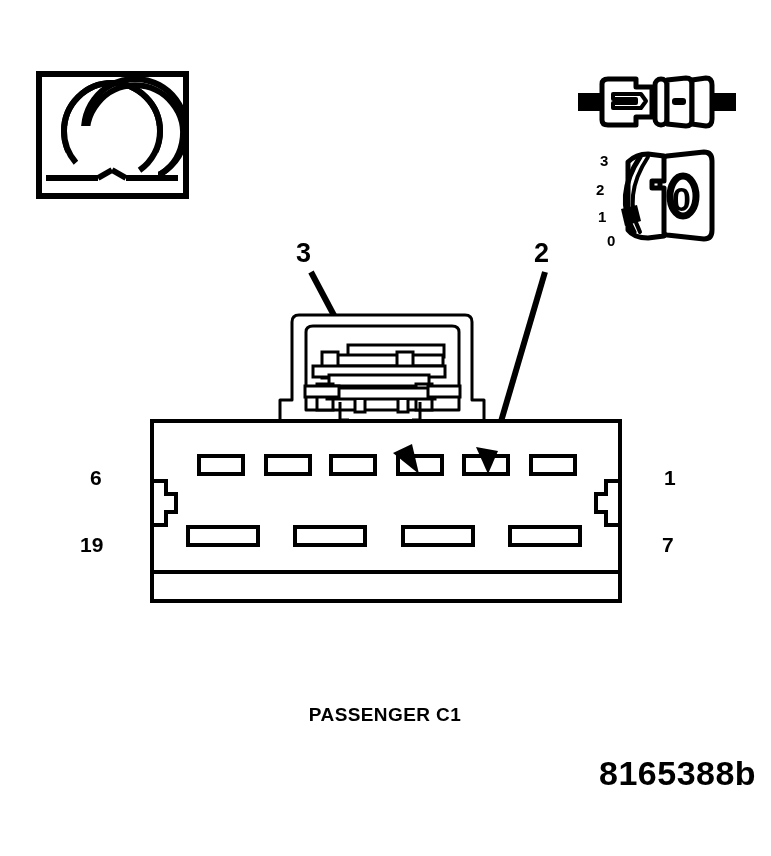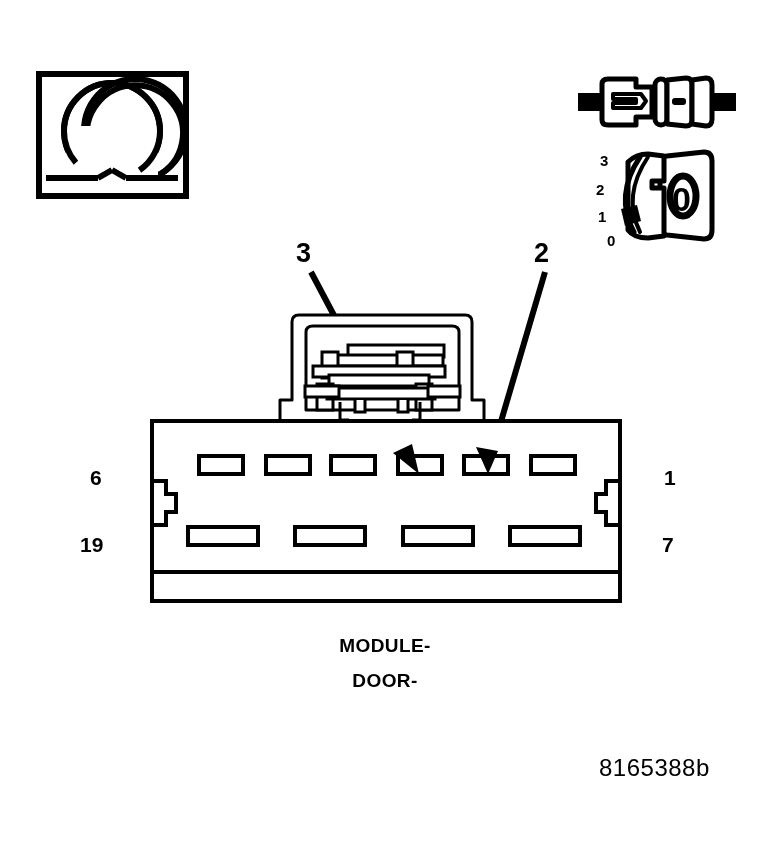--- a/index.html
+++ b/index.html
@@ -43,22 +43,22 @@
     font-weight: bold;
   }
   .caption-line {
     font-size: 19px;
     font-weight: bold;
     letter-spacing: 0.4px;
     text-align: center;
     width: 400px;
   }
   .figure-id {
-    font-size: 24px;
-    font-weight: normal;
+    font-size: 34px;
+    font-weight: bold;
     letter-spacing: 0.5px;
   }
   .key-num {
     font-size: 15px;
     font-weight: bold;
   }
 </style>
 </head>
 <body>
 
@@ -187,18 +187,17 @@
   <div class="txt" style="left:672px; top:182px; font-size:34px;">0</div>
 
   <div class="txt callout-label" style="left:296px; top:240px;">3</div>
   <div class="txt callout-label" style="left:534px; top:240px;">2</div>
 
   <div class="txt pin-label" style="left:90px; top:467px;">6</div>
   <div class="txt pin-label" style="left:80px; top:534px;">19</div>
   <div class="txt pin-label" style="left:664px; top:467px;">1</div>
   <div class="txt pin-label" style="left:662px; top:534px;">7</div>
 
-  <div class="txt caption-line" style="left:185px; top:636px;">MODULE-</div>
-  <div class="txt caption-line" style="left:185px; top:671px;">DOOR-</div>
+  <div class="txt caption-line" style="left:185px; top:705px;">PASSENGER C1</div>
 
   <div class="txt figure-id" style="left:599px; top:756px;">8165388b</div>
 
 </div>
 
 </body></html>

